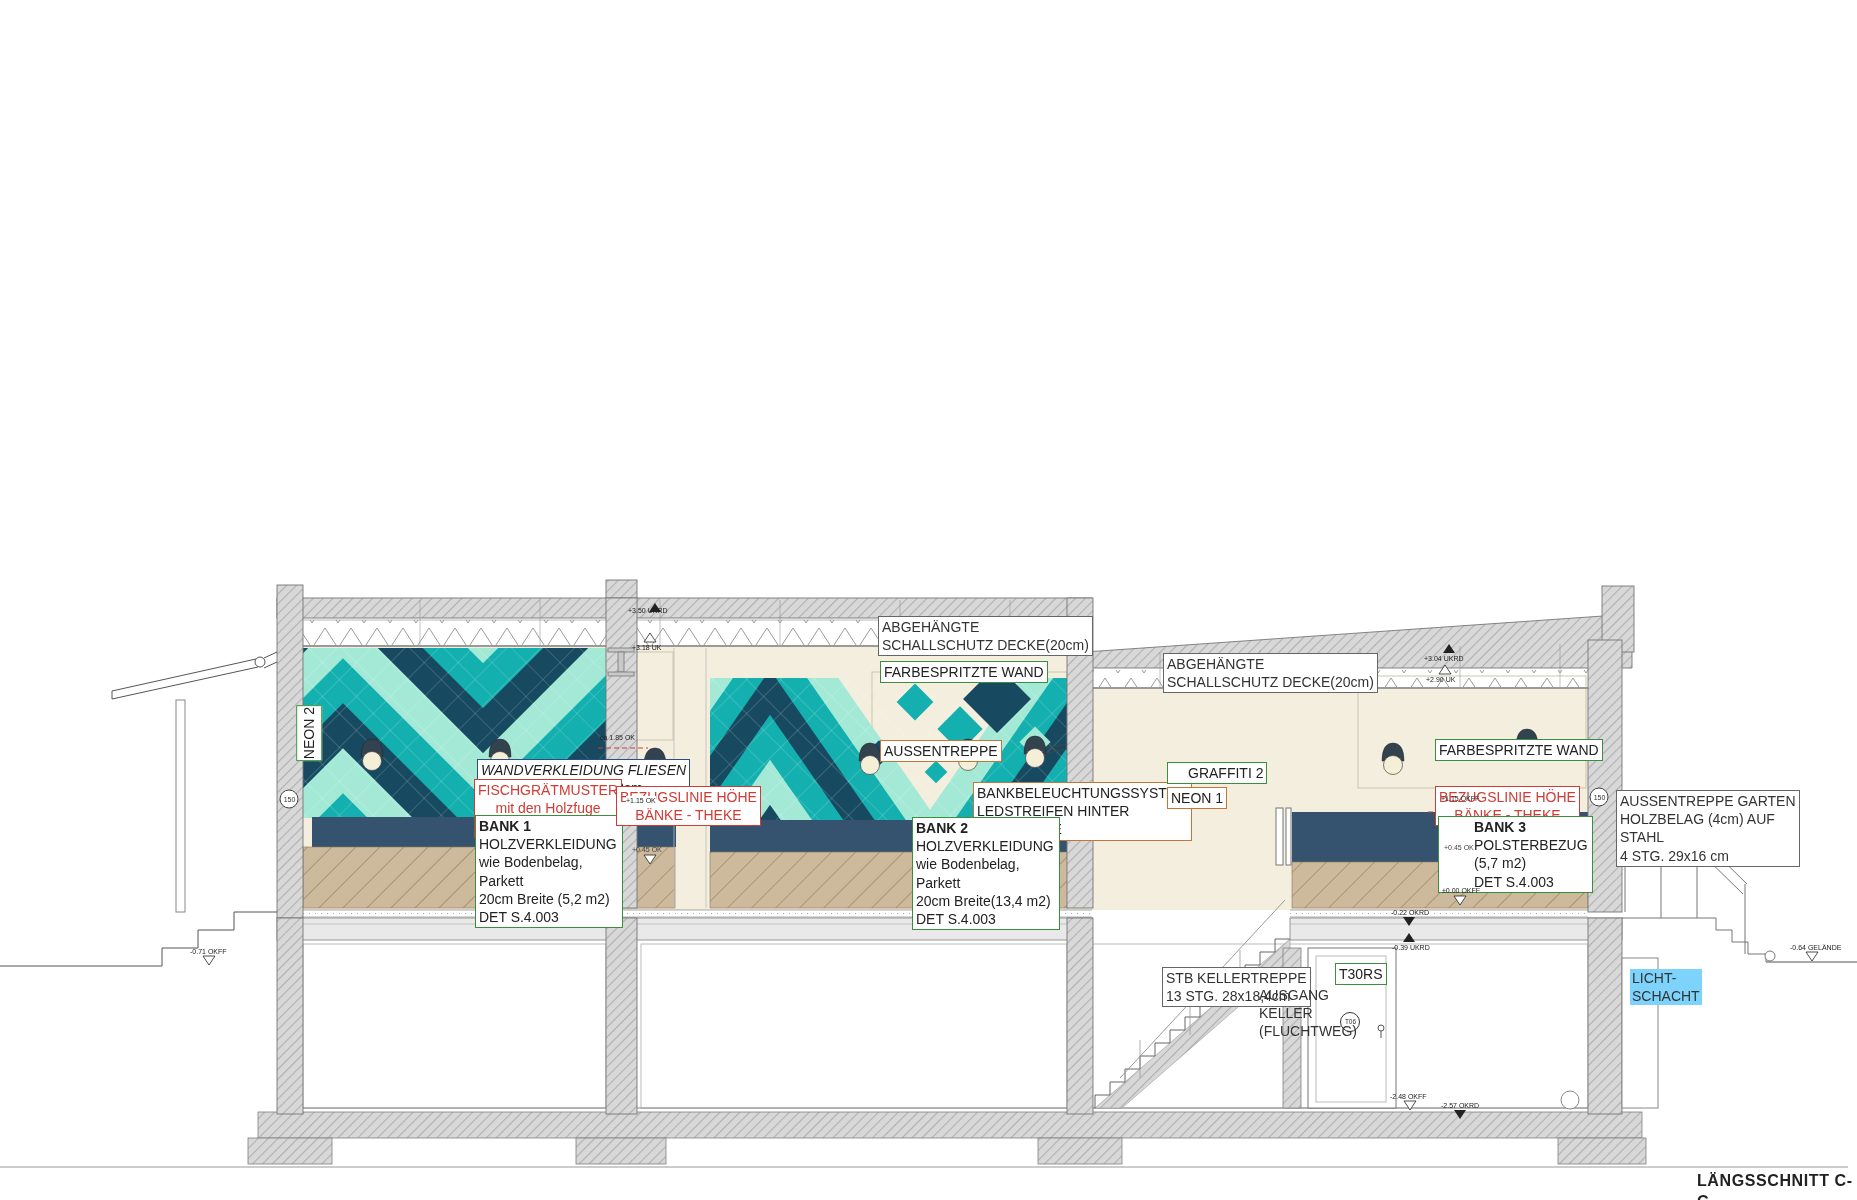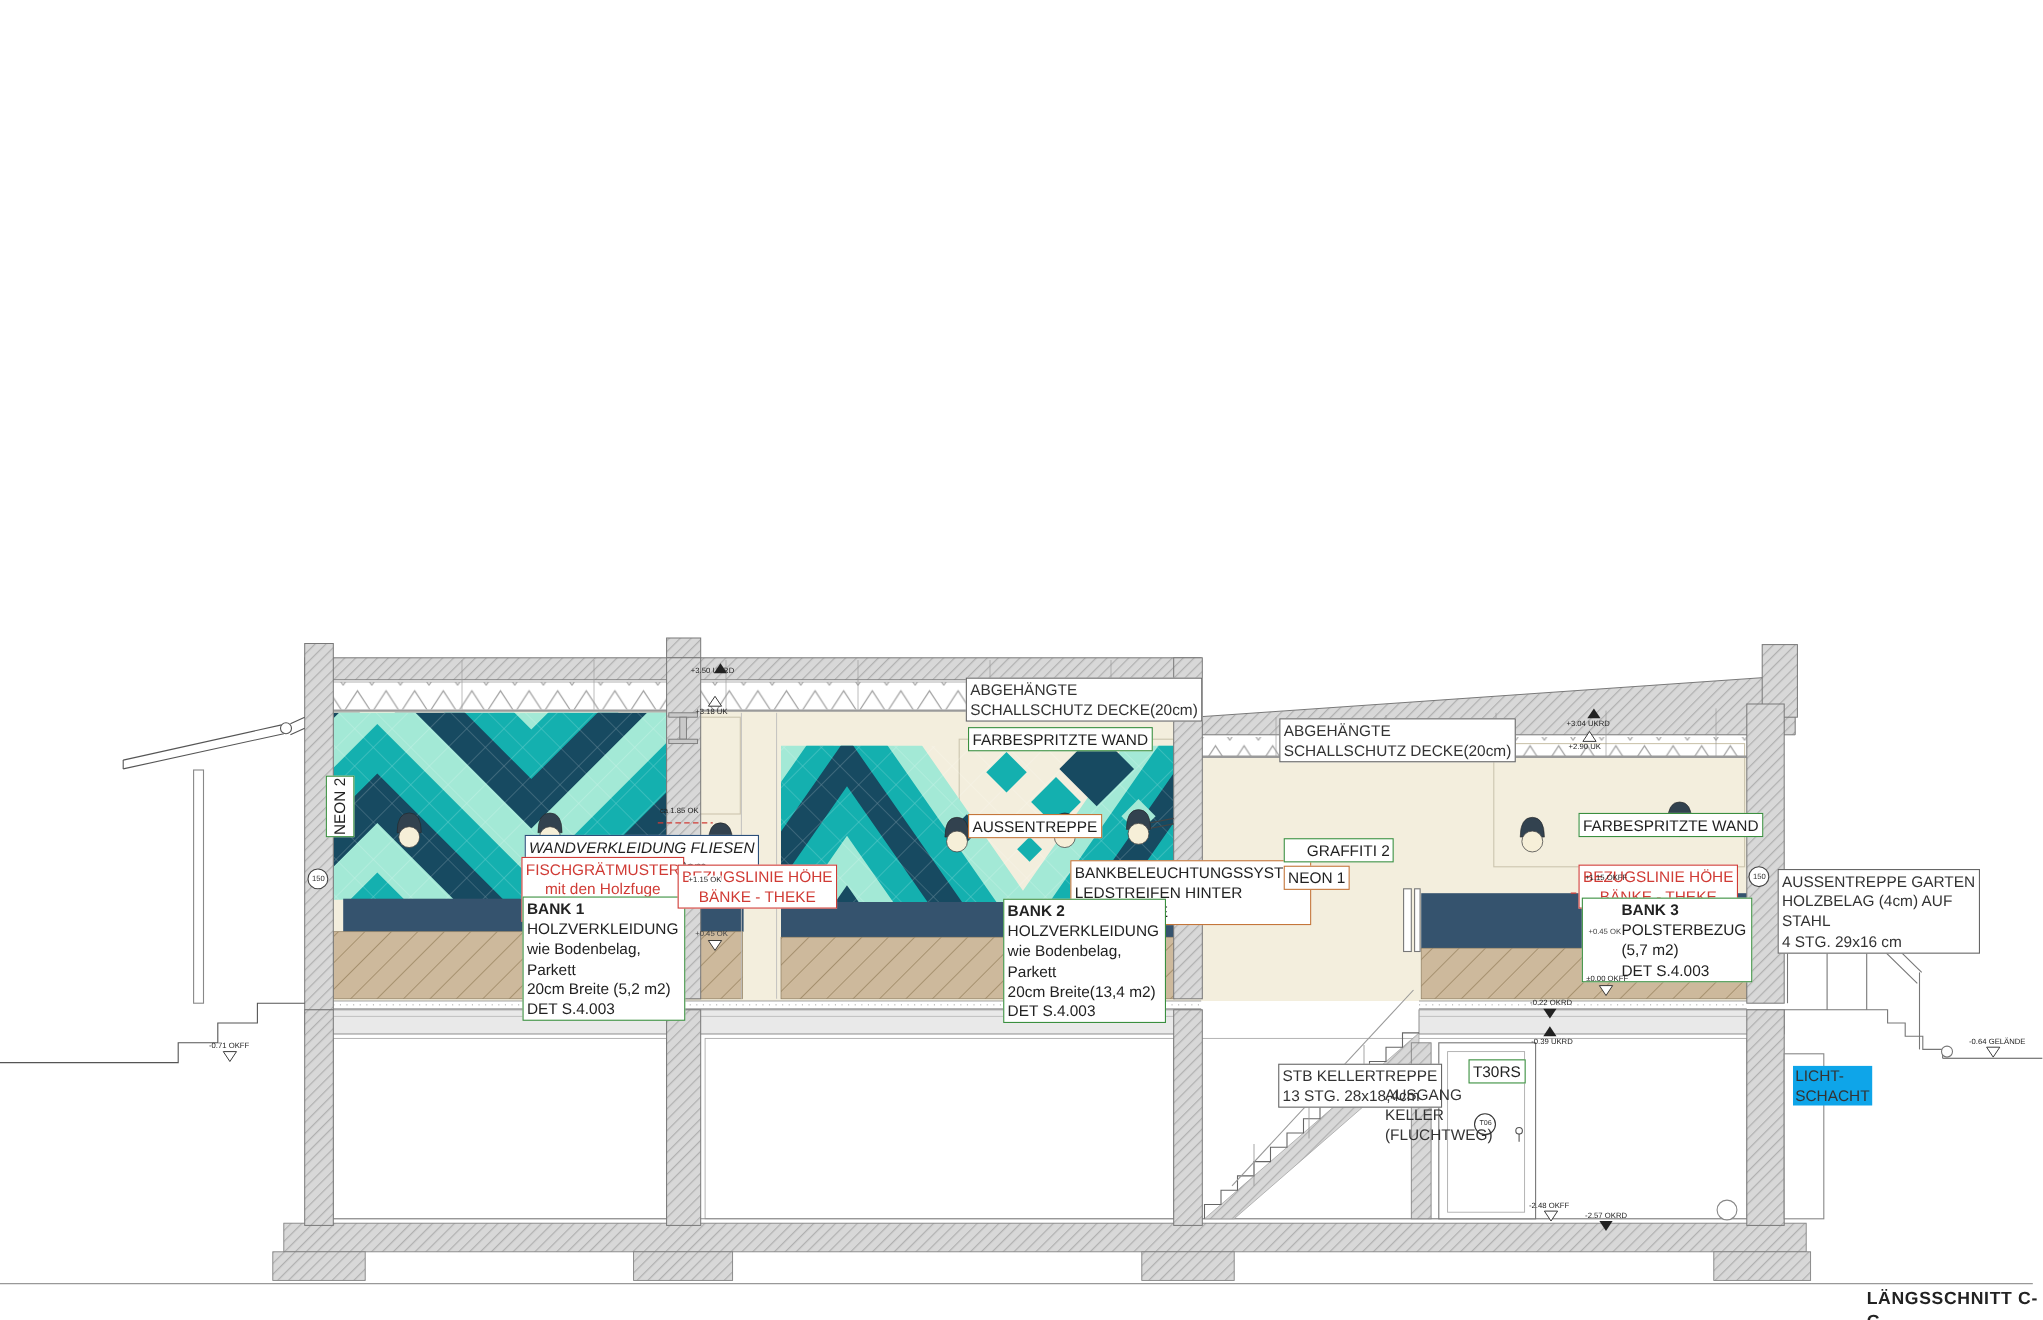--- a/index.html
+++ b/index.html
@@ -9,21 +9,21 @@
   .lbl{position:absolute;font-size:14px;line-height:1.3;color:#333;white-space:pre-line;z-index:5;}
   .sm{font-size:7px;color:#222;}
   .bx{background:#fff;border:1px solid #666;padding:1px 3px;}
   .bx-green{border:1.4px solid #3a8f3f;color:#222;}
   .bx-red{border:1.4px solid #d03b35;color:#d03b35;}
   .bx-blue{border:1.4px solid #2a4f7a;color:#222;}
   .bx-orange{border:1.4px solid #c4763a;color:#222;}
   .ctr{text-align:center;}
   .fl-bold::first-line{font-weight:bold;}
   .vert{writing-mode:vertical-rl;transform:rotate(180deg);}
-  .plain{background:#0ea5e9;padding:0 2px;}
+  .plain{background:#7dd3fc;padding:0 2px;}
   .title{font-size:16px;letter-spacing:.6px;color:#222;font-weight:bold;}
   .tag{font-size:7px;color:#333;z-index:6;}
 </style>
 </head>
 <body>
 
 <div class="canvas">
 
 <svg class="base" width="1857" height="1200" viewBox="0 0 1857 1200">
   <defs>

